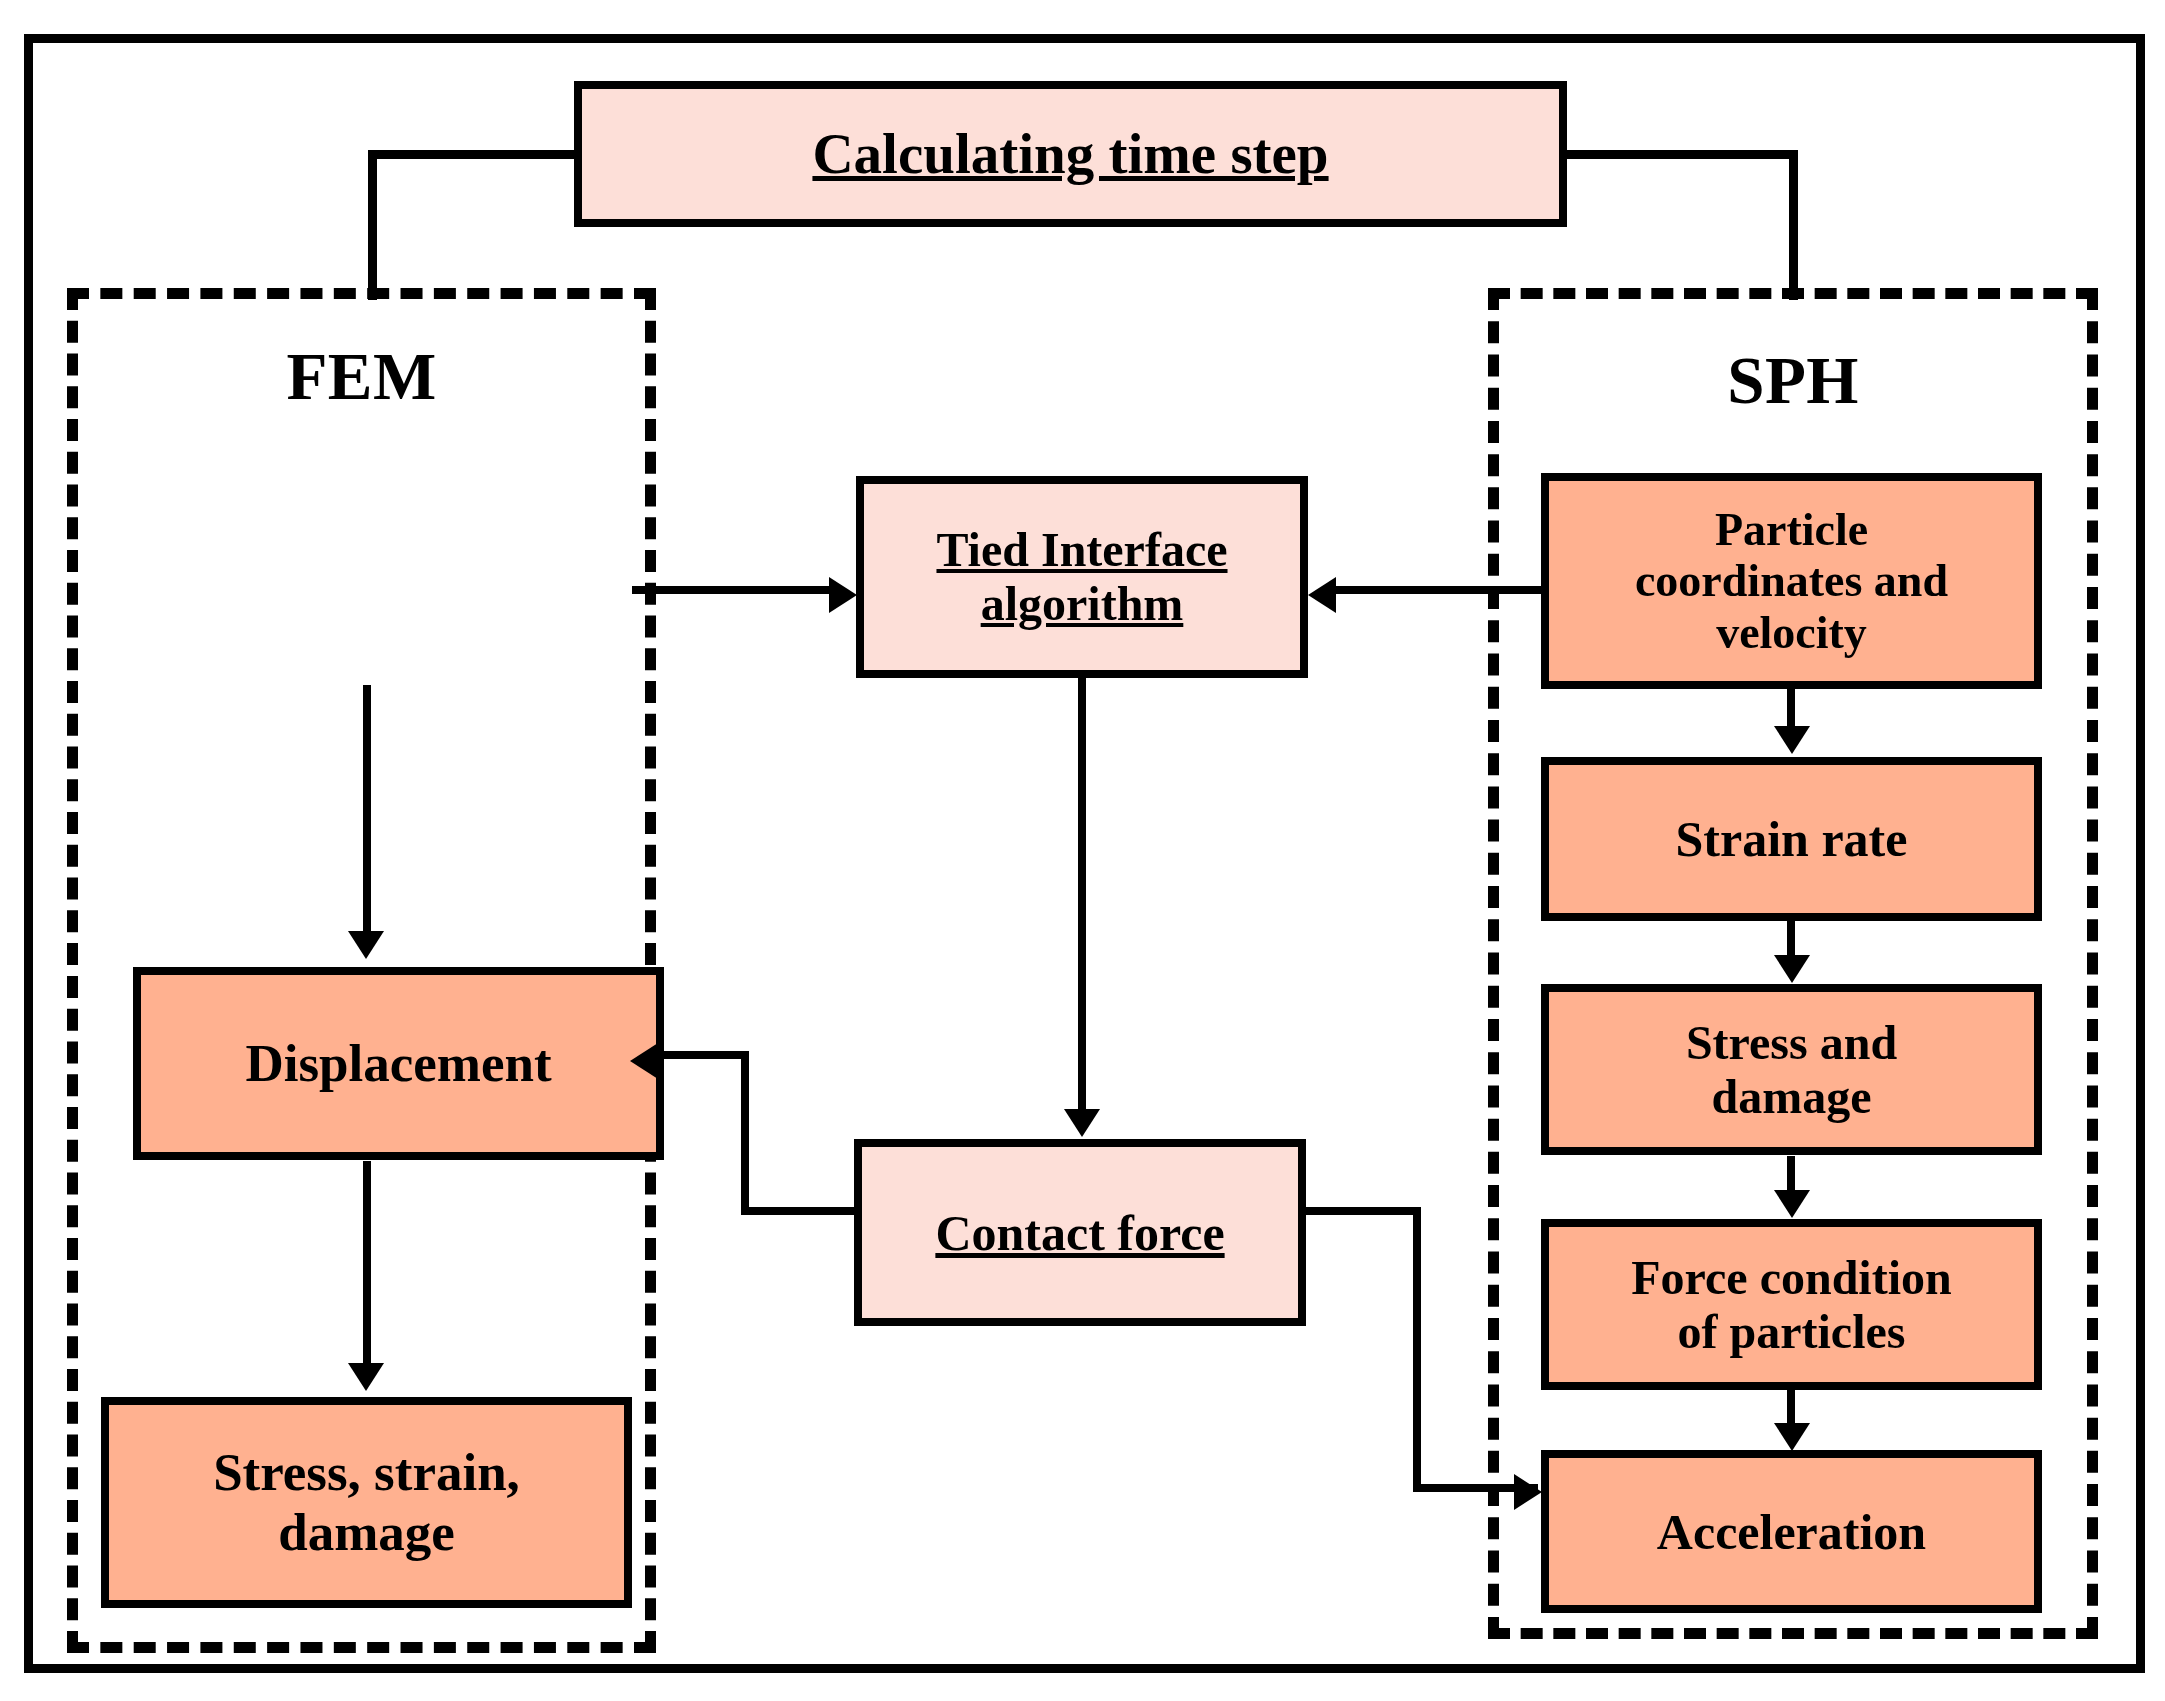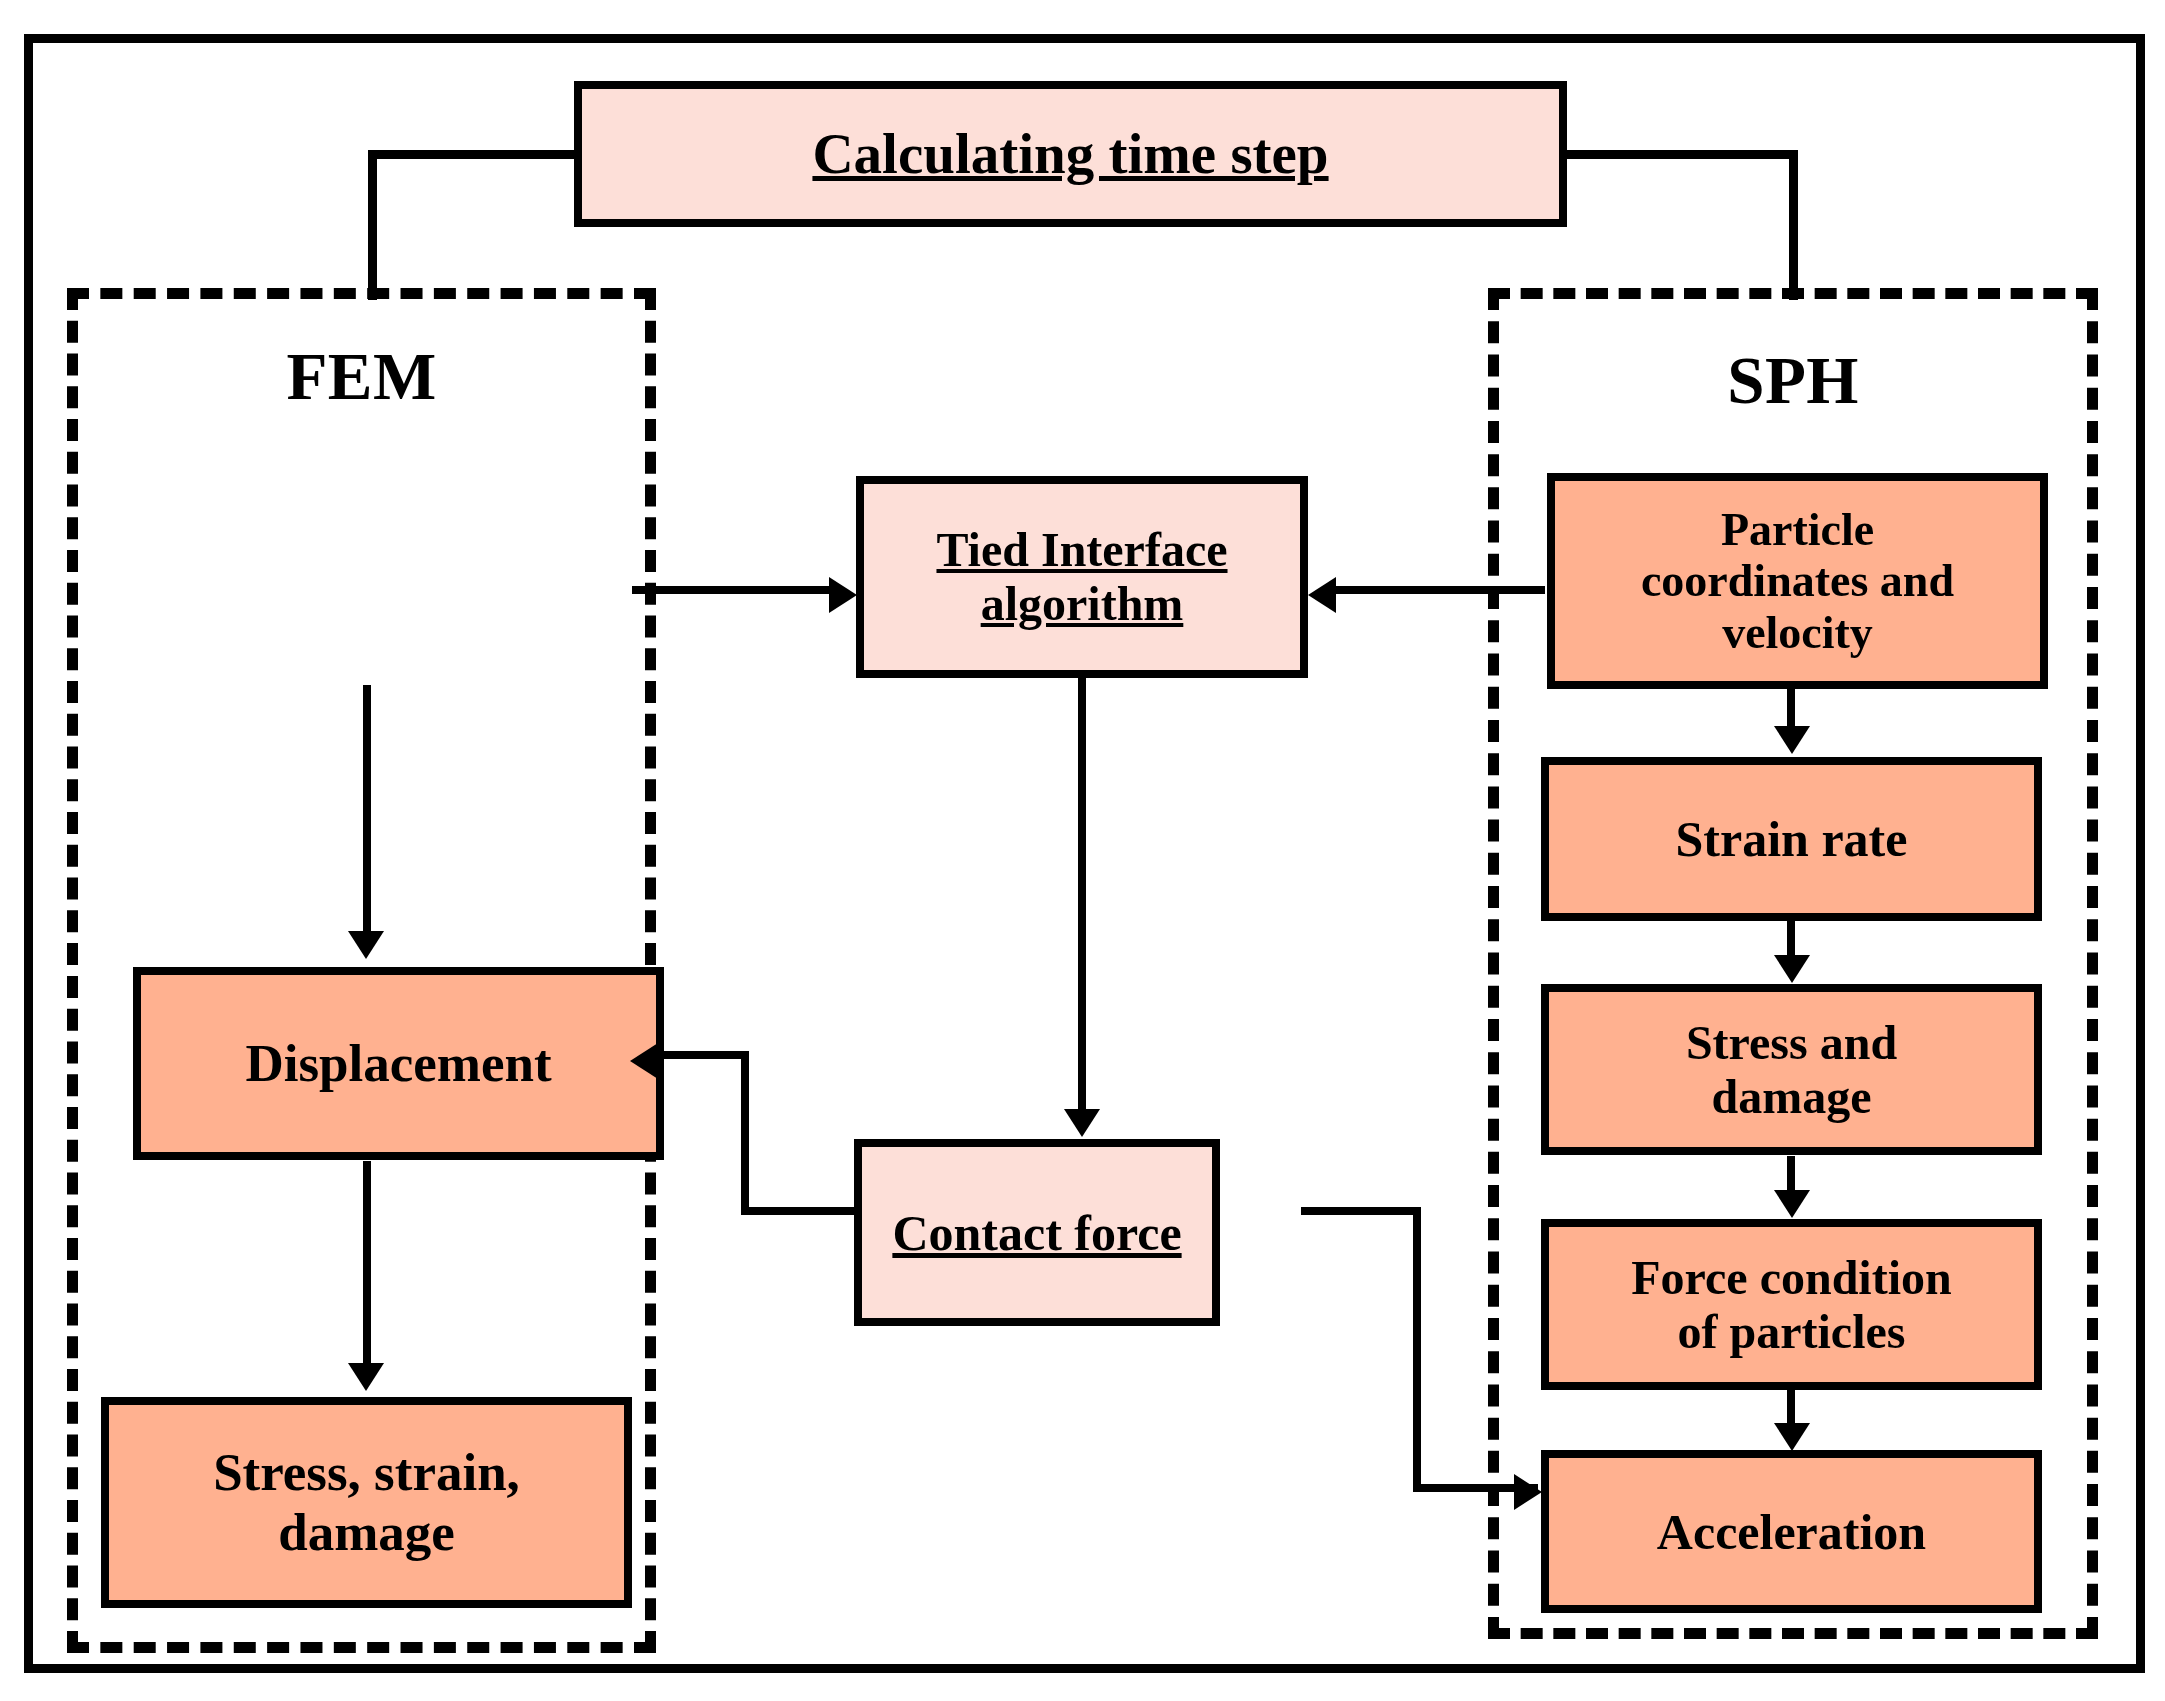--- a/index.html
+++ b/index.html
@@ -121,40 +121,40 @@
 
   <div class="ln h" style="left:632px;top:586px;width:199px;"></div>
   <div class="arrow right" style="left:829px;top:577px;"></div>
 
   <div class="ln h" style="left:1335px;top:586px;width:210px;"></div>
   <div class="arrow left" style="left:1308px;top:577px;"></div>
 
   <div class="ln v" style="left:1078px;top:678px;height:435px;"></div>
   <div class="arrow down" style="left:1064px;top:1109px;"></div>
 
-  <div class="node fill-light" style="left:854px;top:1139px;width:366px;height:187px;font-size:50px;">
+  <div class="node fill-light" style="left:854px;top:1139px;width:452px;height:187px;font-size:50px;">
     <span>Contact force</span>
   </div>
 
   <div class="ln h" style="left:741px;top:1207px;width:120px;"></div>
   <div class="ln v" style="left:741px;top:1051px;height:163px;"></div>
   <div class="ln h" style="left:657px;top:1051px;width:91px;"></div>
   <div class="arrow left" style="left:630px;top:1043px;"></div>
 
   <div class="ln h" style="left:1301px;top:1207px;width:118px;"></div>
   <div class="ln v" style="left:1413px;top:1207px;height:283px;"></div>
   <div class="ln h" style="left:1413px;top:1484px;width:125px;"></div>
   <div class="arrow right" style="left:1514px;top:1474px;"></div>
 
   <div class="group-box" style="left:1488px;top:288px;width:610px;height:1351px;"></div>
   <div class="group-label" style="left:1488px;top:342px;width:610px;font-size:67px;">
     <span>SPH</span>
   </div>
 
-  <div class="node fill-dark" style="left:1541px;top:473px;width:501px;height:216px;font-size:46px;white-space:pre-line;margin-left:6px;">
+  <div class="node fill-dark" style="left:1541px;top:473px;width:501px;height:216px;font-size:46px;white-space:pre-line;">
     <span>Particle
 coordinates and
 velocity</span>
   </div>
 
   <div class="ln v" style="left:1787px;top:688px;height:41px;"></div>
   <div class="arrow down" style="left:1774px;top:726px;"></div>
 
   <div class="node fill-dark" style="left:1541px;top:757px;width:501px;height:164px;font-size:50px;">
     <span>Strain rate</span>

